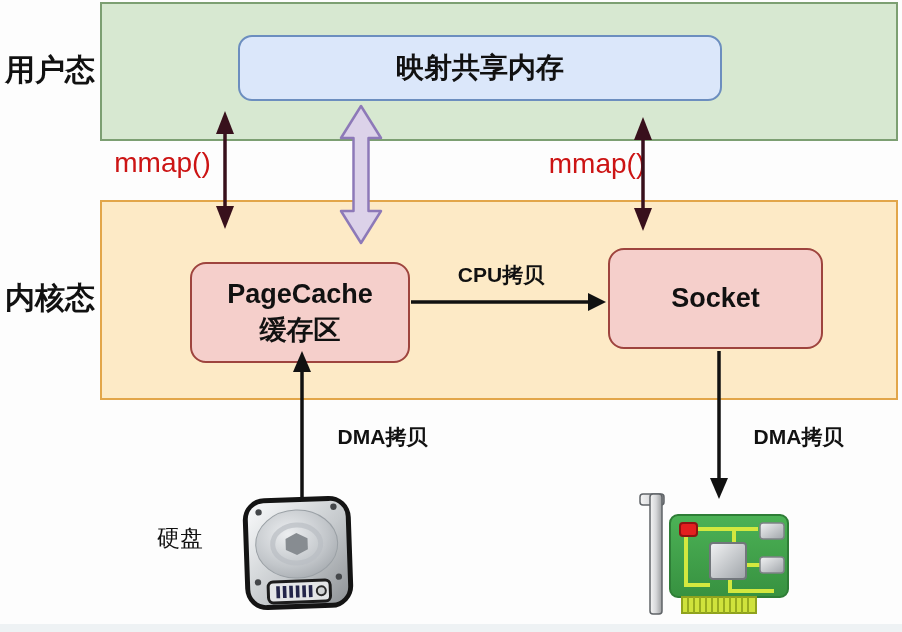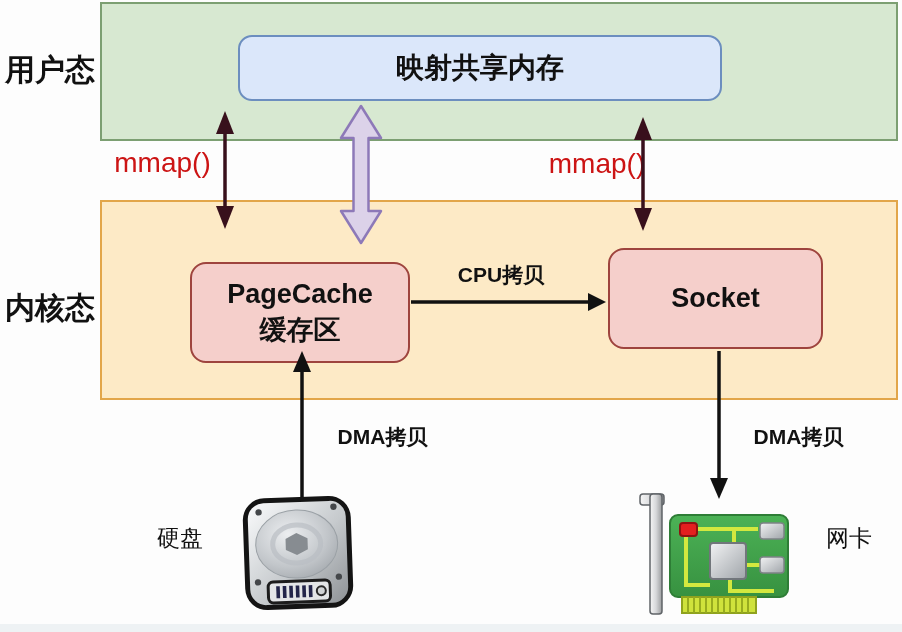--- a/index.html
+++ b/index.html
@@ -18,21 +18,21 @@
     background:var(--node-memory-fill);border:2px solid var(--node-memory-border);
     font-size:28px;font-weight:600;}
   .node-buffer{background:var(--node-buffer-fill);border:2.5px solid var(--node-buffer-border);
     border-radius:16px;font-size:27px;font-weight:600;line-height:1.3;}
   .node-pagecache{left:190px;top:250px;width:220px;height:101px;margin-top:12px;}
   .node-socket{left:608px;top:248px;width:215px;height:101px;}
 
   .lbl{position:absolute;text-align:center;color:var(--text-main);white-space:nowrap;}
   .lbl-band{font-size:30px;font-weight:600;}
   .lbl-user{left:0;top:50px;width:100px;}
-  .lbl-kernel{left:0;top:288px;width:100px;}
+  .lbl-kernel{left:0;top:278px;width:100px;}
   .lbl-syscall{font-size:28px;font-weight:normal;color:var(--syscall-text);}
   .lbl-mmap{left:100px;top:147px;width:125px;}
   .lbl-write{left:542px;top:148px;width:110px;}
   .lbl-copy{font-size:21px;font-weight:600;}
   .lbl-cpu{left:426px;top:261px;width:150px;}
   .lbl-dma-disk{left:310px;top:423px;width:145px;}
   .lbl-dma-nic{left:726px;top:423px;width:145px;}
   .lbl-device{font-size:23px;font-weight:400;}
   .lbl-disk{left:138px;top:523px;width:84px;}
   .lbl-nic{left:807px;top:523px;width:84px;}
@@ -73,21 +73,20 @@
     <span>Socket</span>
   </div>
 
   <div class="lbl lbl-syscall lbl-mmap">mmap()</div>
   <div class="lbl lbl-syscall lbl-write">mmap()</div>
   <div class="lbl lbl-copy lbl-cpu">CPU拷贝</div>
   <div class="lbl lbl-copy lbl-dma-disk">DMA拷贝</div>
   <div class="lbl lbl-copy lbl-dma-nic">DMA拷贝</div>
 
   <div class="lbl lbl-device lbl-disk">硬盘</div>
-  <div class="lbl lbl-device lbl-nic">网卡</div>
 
   <svg class="overlay" width="902" height="632" viewBox="0 0 902 632">
     <g>
       <line class="sys-line" x1="225" y1="128" x2="225" y2="212"></line>
       <polygon class="sys-head" points="225,111 216,134 234,134"></polygon>
       <polygon class="sys-head" points="225,229 216,206 234,206"></polygon>
     </g>
     <g>
       <line class="sys-line" x1="643" y1="134" x2="643" y2="214"></line>
       <polygon class="sys-head" points="643,117 634,140 652,140"></polygon>

